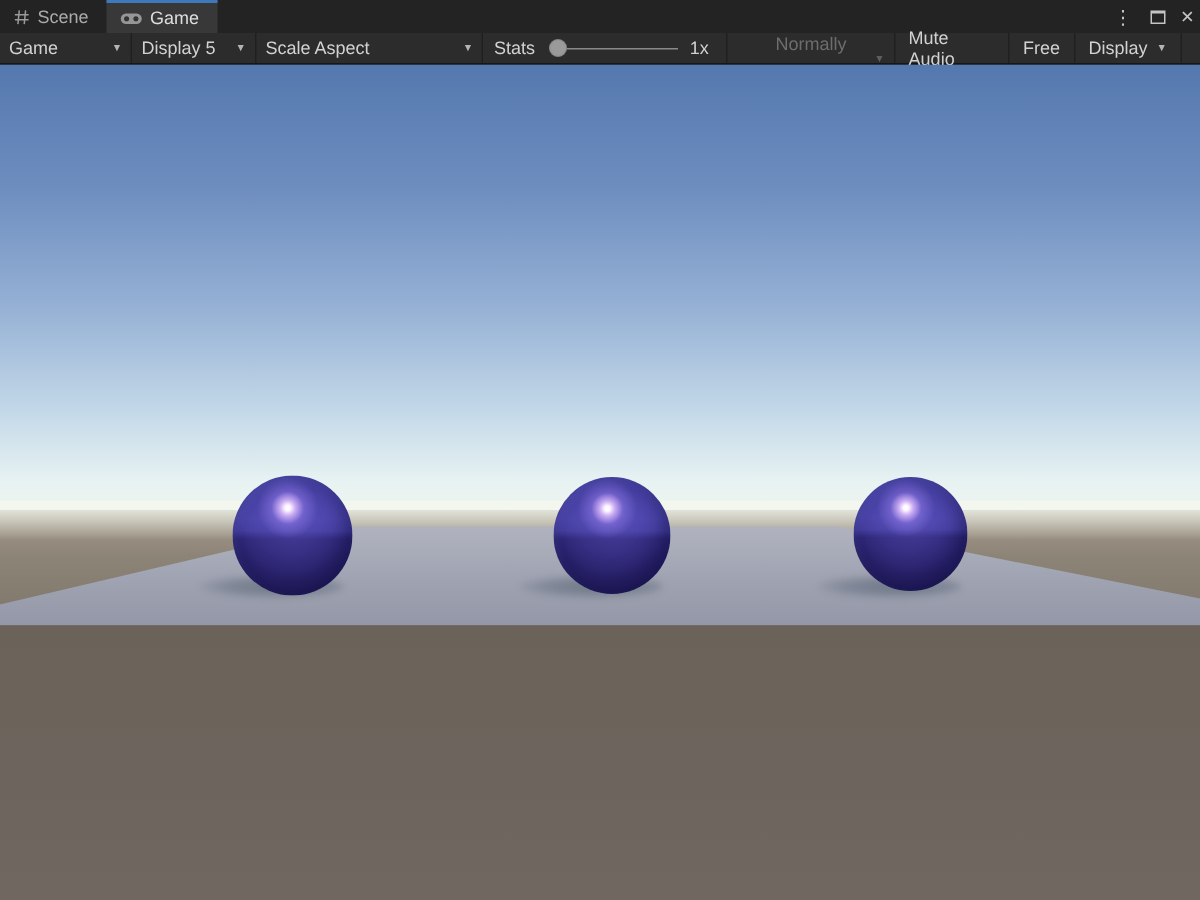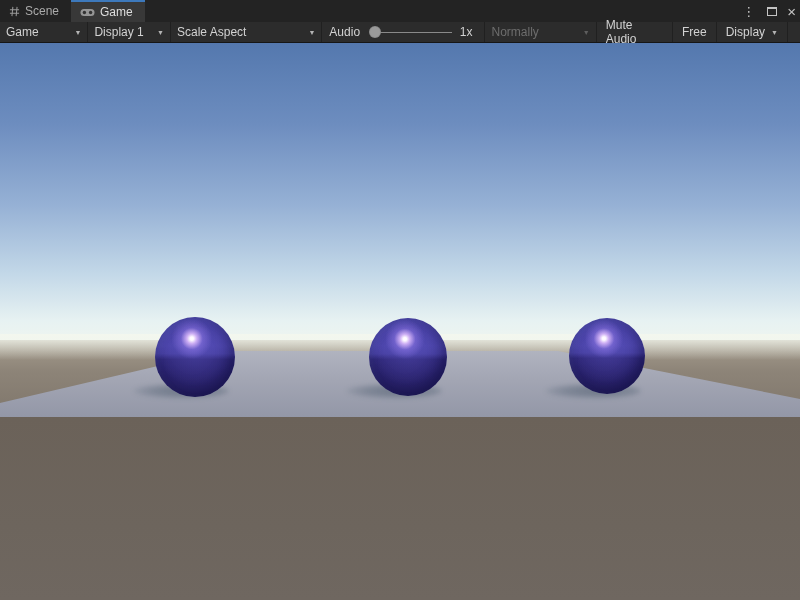--- a/index.html
+++ b/index.html
@@ -45,21 +45,21 @@
     background:#2c2c2c; border-bottom:1px solid #161616;
     display:flex; align-items:stretch; font-size:12px; color:#d2d2d2;
   }
   .tb-item {
     display:flex; align-items:center; height:20px;
     padding:0 6px; border-right:1px solid #202020; position:relative;
   }
   .tb-item .arrow { font-size:7px; color:#b4b4b4; margin-left:auto; padding-left:6px; }
   .tb-dd { justify-content:flex-start; }
   .tb-btn { padding:0 9px; }
-  .disabled { color:#6d6d6d !important; }
+  .disabled { color:#6d6d6d !important;flex-direction:column; }
   .disabled .arrow { color:#5e5e5e; }
   #dd-game { width:92px; }
   #dd-display { width:86px; }
   #dd-aspect { width:158px; }
   .scale-group { width:164px; border-right:none; gap:6px; padding:0 7px; }
   .slider { display:flex; align-items:center; flex:1; height:20px; position:relative; }
   .slider-track { position:absolute; left:10px; right:2px; top:10px; height:1px; background:#8a8a8a; }
   .slider-knob {
     position:absolute; left:3px; top:4px; width:12px; height:12px;
     border-radius:50%; background:#9a9a9a; box-shadow:inset 0 0 1px #555;
@@ -135,29 +135,29 @@
       <span class="closex">×</span>
     </div>
   </div>
 
   <div class="toolbar">
     <div class="tb-item tb-dd" id="dd-game">
       <span>Game</span>
       <span class="arrow">▼</span>
     </div>
     <div class="tb-item tb-dd" id="dd-display">
-      <span>Display 1</span>
+      <span>Display 5</span>
       <span class="arrow">▼</span>
     </div>
     <div class="tb-item tb-dd" id="dd-aspect">
       <span>Scale Aspect</span>
       <span class="arrow">▼</span>
     </div>
     <div class="tb-item scale-group">
-      <span>Audio</span>
+      <span>Stats</span>
       <span class="slider">
         <span class="slider-track"></span>
         <span class="slider-knob"></span>
       </span>
       <span>1x</span>
     </div>
     <div class="tb-item tb-dd disabled" id="dd-focus">
       <span>Normally</span>
       <span class="arrow">▼</span>
     </div>

